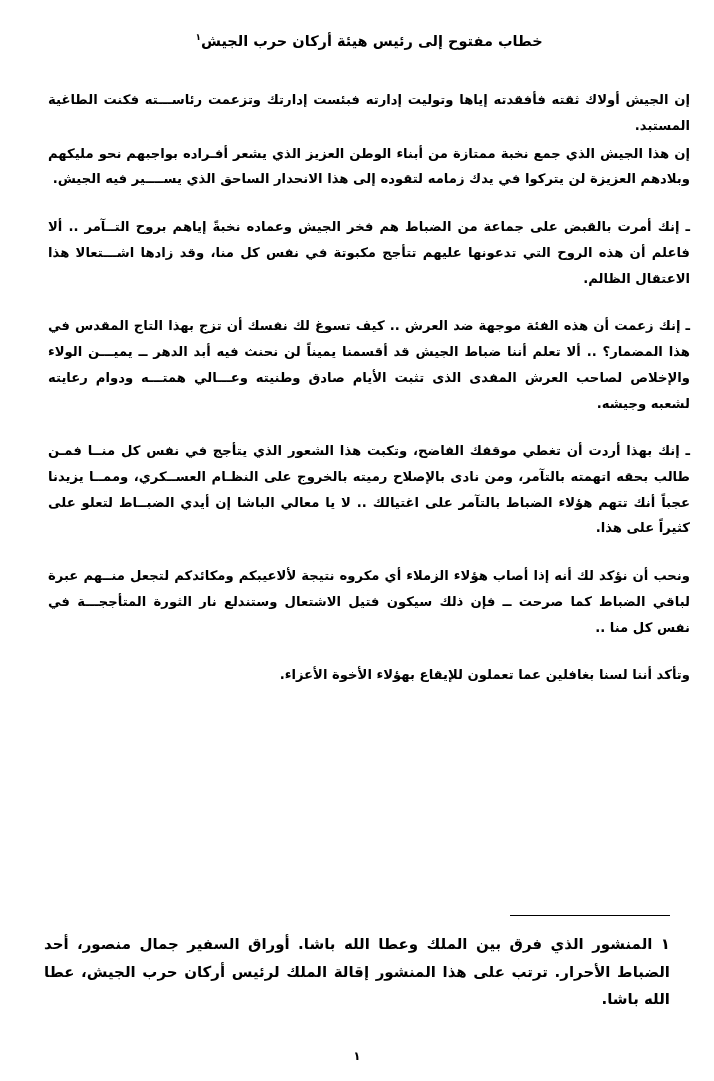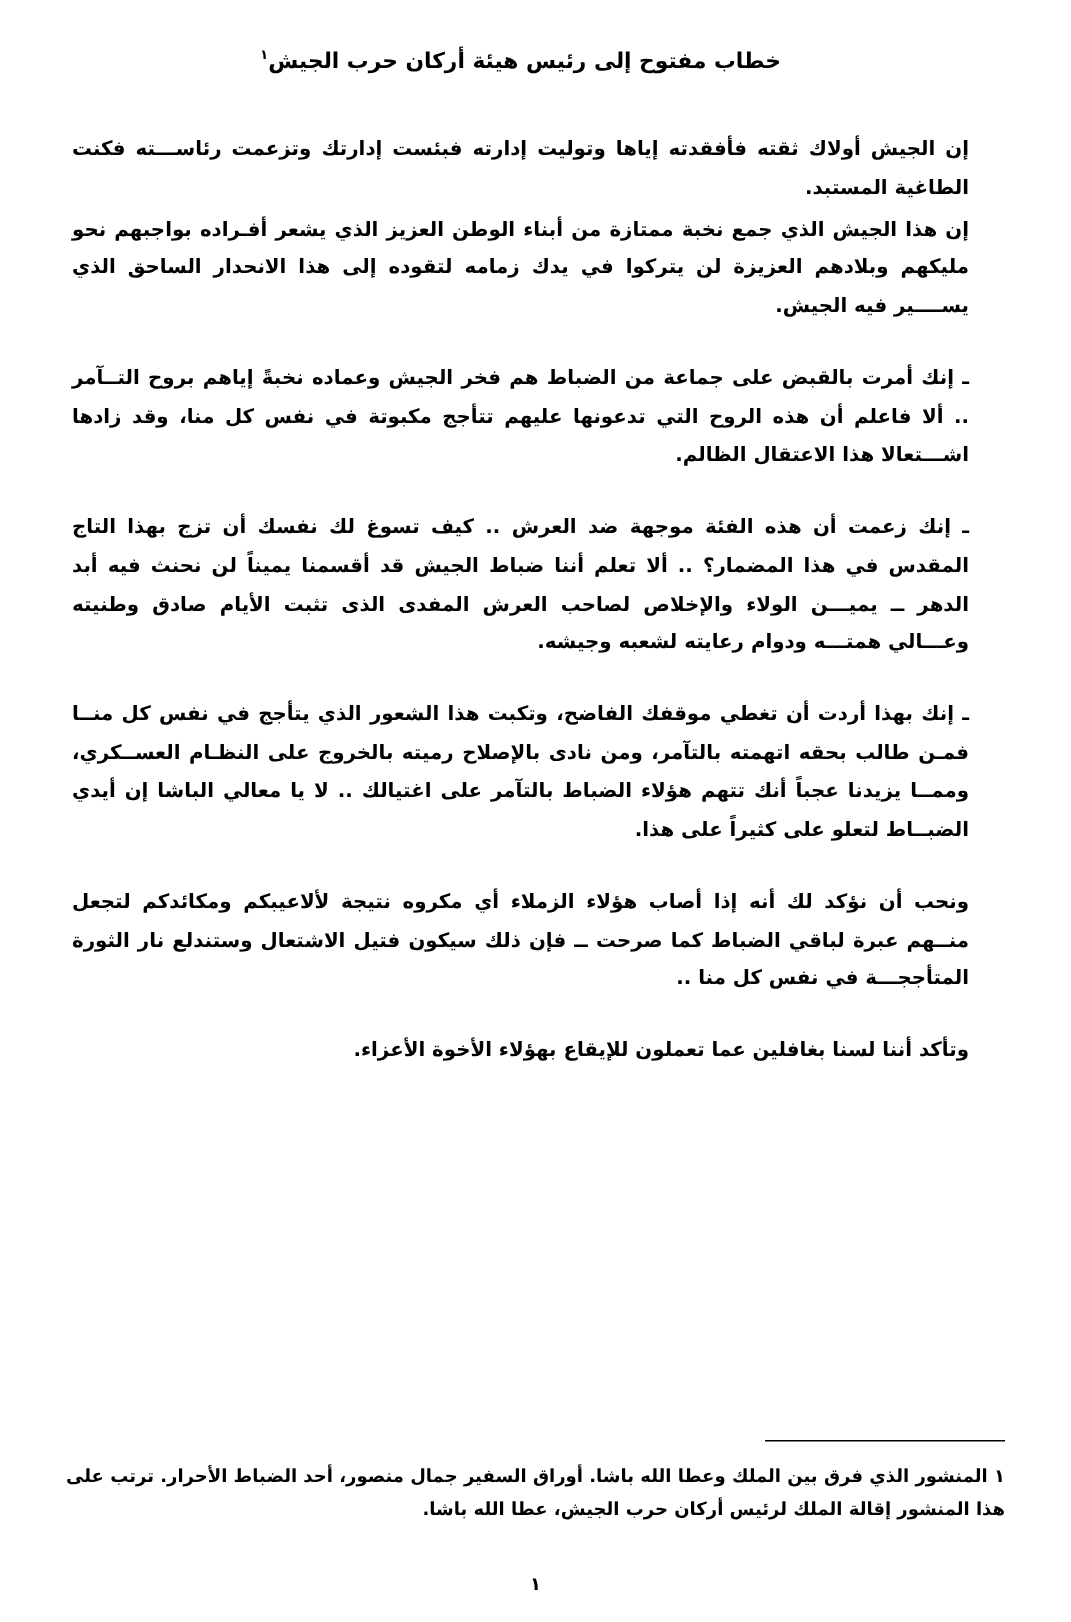--- a/index.html
+++ b/index.html
@@ -11,21 +11,21 @@
     width: 714px;
     height: 1081px;
     position: relative;
     font-family: "DejaVu Sans", "Liberation Sans", sans-serif;
     color: #000000;
     overflow: hidden;
   }
   .page {
     position: absolute;
     inset: 0;
-    padding: 26px 64px 10px 44px;
+    padding: 26px 20px 10px 44px;
     box-sizing: border-box;
     direction: rtl;
   }
   .doc-title {
     text-align: center;
     font-size: 14.5px;
     font-weight: bold;
     letter-spacing: 0px;
     margin: 4px 0 0 0;
     line-height: 1.6;
@@ -63,21 +63,21 @@
     bottom: 52px;
   }
   .footnote-rule {
     border: none;
     border-top: 1px solid #000;
     width: 160px;
     margin: 0 0 6px 0;
     height: 0;
   }
   .footnote {
-    font-size: 12px;
+    font-size: 15px;
     line-height: 1.85;
     text-align: justify;
     font-weight: bold;
   }
   .page-number {
     position: absolute;
     bottom: 18px;
     left: 0;
     right: 0;
     text-align: center;

